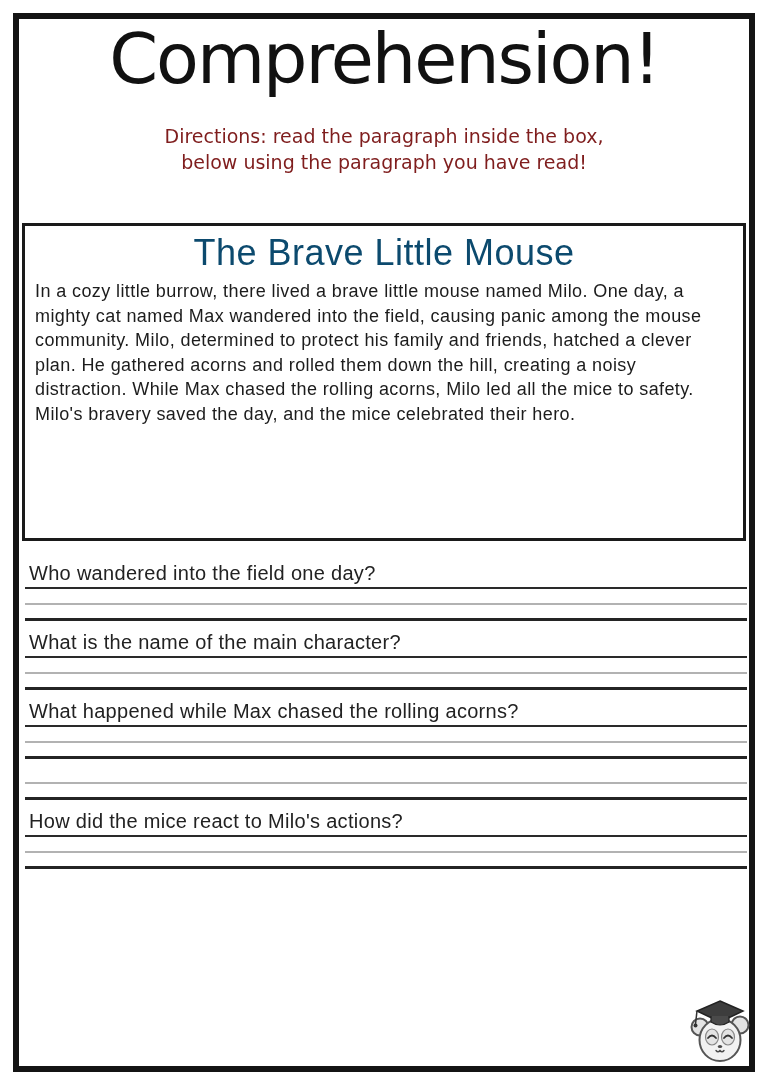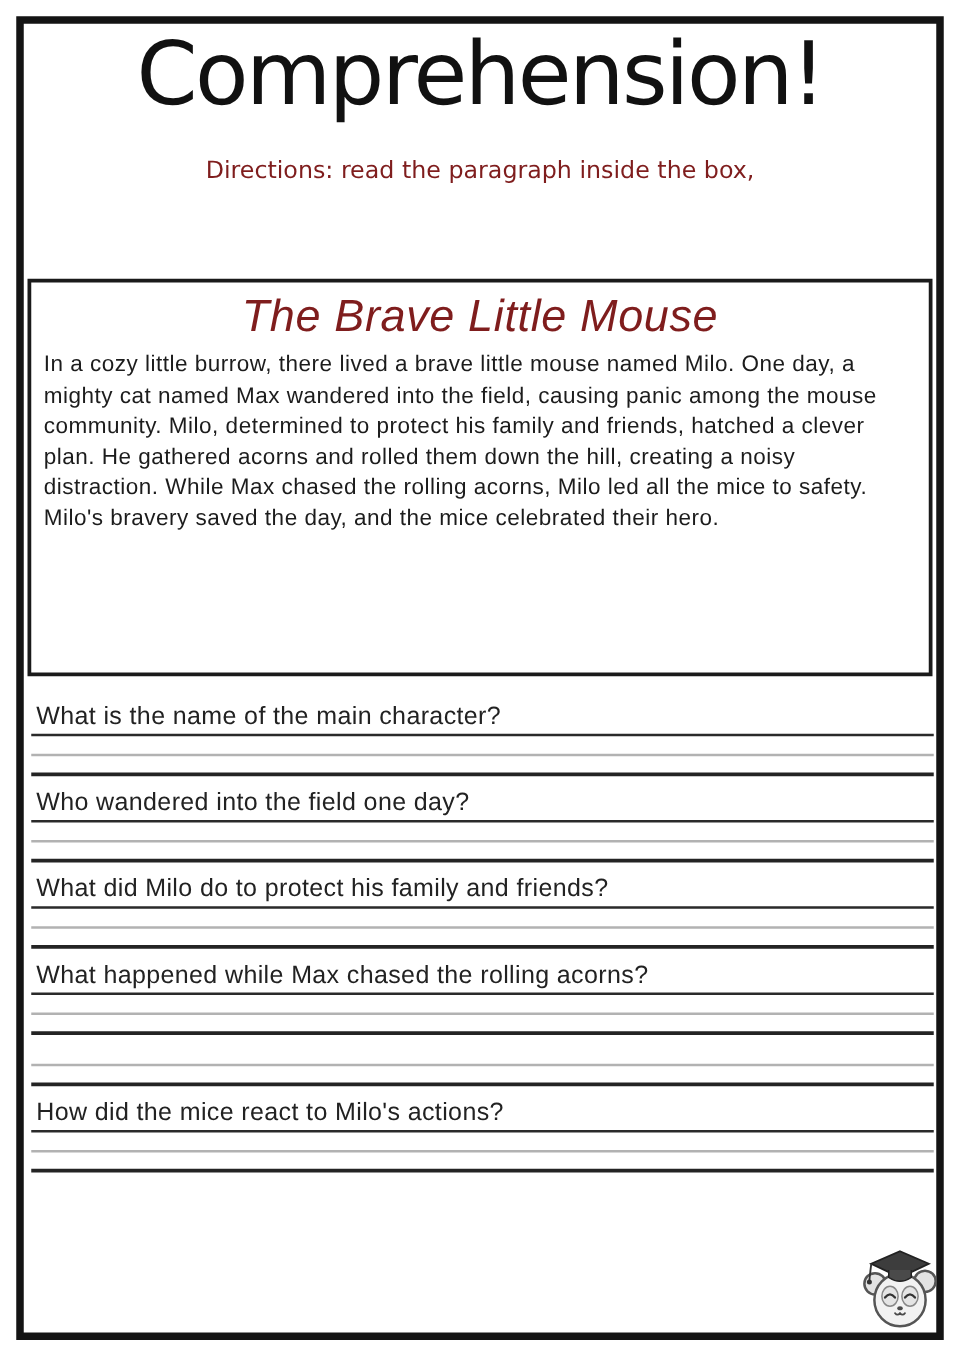--- a/index.html
+++ b/index.html
@@ -46,23 +46,22 @@
     top: 223px; height: 318px;
     border: 3px solid #1a1a1a;
     background: #ffffff;
     padding: 4px 10px 0 10px;
   }
   .story-title {
     text-align: center;
     font-size: 36px;
     font-weight: 400;
     letter-spacing: 0.5px;
-    color: #7f1d1d;
+    color: #0c4a6e;
     margin-top: 2px;
-    font-style: italic;
   }
   .story-paragraph {
     margin-top: 5px;
     font-size: 18px;
     line-height: 24.5px;
     letter-spacing: 0.4px;
     color: #1c1c1c;
     text-align: left;
   }
   .questions {
@@ -93,46 +92,42 @@
 </head>
 <body>
 
 <div class="page">
   <div class="frame"></div>
 
   <h1 class="worksheet-title">Comprehension!</h1>
 
   <div class="directions">
     <div>Directions: read the paragraph inside the box,</div>
+    <div>below using the paragraph you have read!</div>
   </div>
 
   <div class="story-box">
     <div class="story-title">The Brave Little Mouse</div>
     <div class="story-paragraph">In a cozy little burrow, there lived a brave little mouse named Milo. One day, a mighty cat named Max wandered into the field, causing panic among the mouse community. Milo, determined to protect his family and friends, hatched a clever plan. He gathered acorns and rolled them down the hill, creating a noisy distraction. While Max chased the rolling acorns, Milo led all the mice to safety. Milo's bravery saved the day, and the mice celebrated their hero.</div>
   </div>
 
   <div class="questions">
 
     <div class="q-block">
-      <div class="q-text">What is the name of the main character?</div>
-      <div class="a-line gray"></div>
-      <div class="a-line dark"></div>
-    </div>
-
-    <div class="q-block">
       <div class="q-text">Who wandered into the field one day?</div>
       <div class="a-line gray"></div>
       <div class="a-line dark"></div>
     </div>
 
     <div class="q-block">
-      <div class="q-text">What did Milo do to protect his family and friends?</div>
+      <div class="q-text">What is the name of the main character?</div>
       <div class="a-line gray"></div>
       <div class="a-line dark"></div>
     </div>
+
 
     <div class="q-block">
       <div class="q-text">What happened while Max chased the rolling acorns?</div>
       <div class="a-line gray"></div>
       <div class="a-line dark"></div>
     </div>
 
     <div class="q-block">
       <div class="a-line gray"></div>
       <div class="a-line dark"></div>

